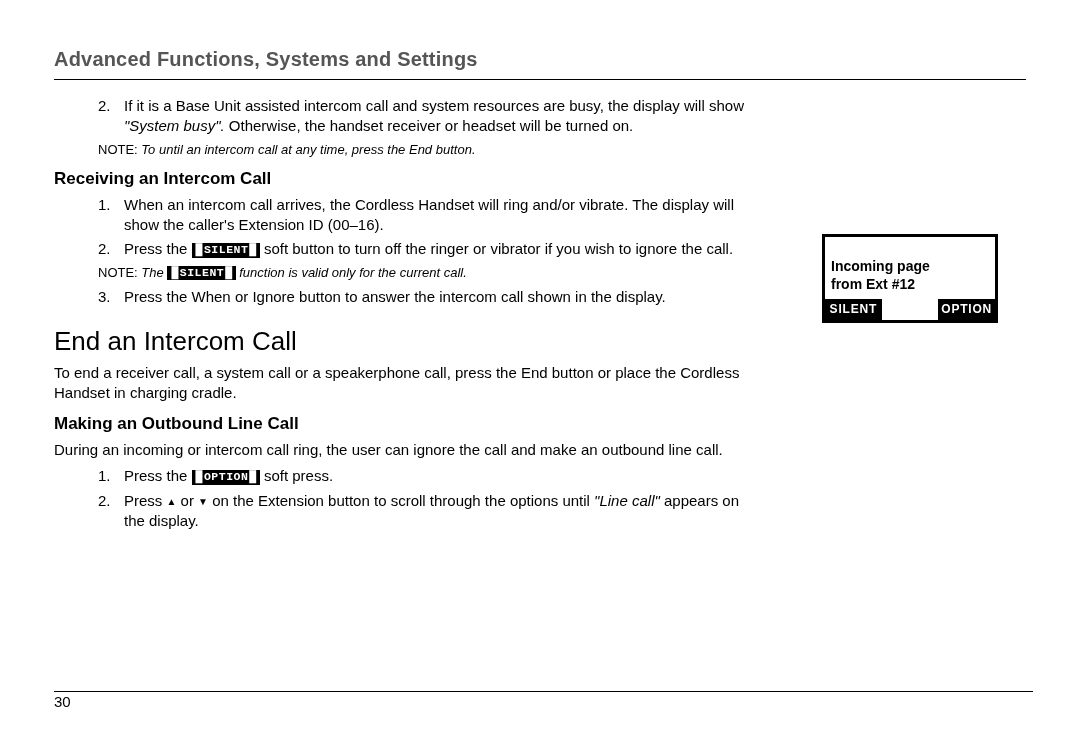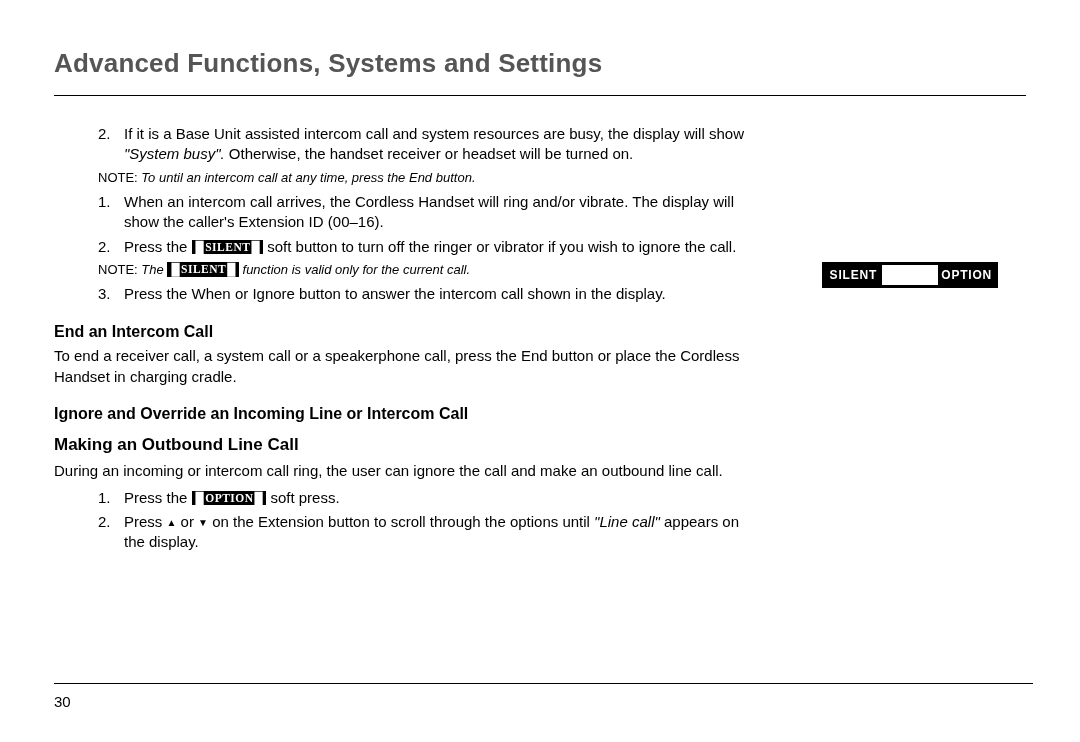--- a/index.html
+++ b/index.html
@@ -17,26 +17,26 @@
     position: relative;
     box-sizing: border-box;
     padding: 46px 54px 0 54px;
     width: 1080px;
     height: 742px;
   }
   .title {
     font-family: "Helvetica Neue Condensed", "Arial Narrow", Arial, sans-serif;
     font-stretch: condensed;
     font-weight: 700;
-    font-size: 26px;
+    font-size: 20px;
     color: #555;
     letter-spacing: 0.2px;
     border-bottom: 1px solid #000;
-    padding-bottom: 14px;
-    margin-bottom: 28px;
+    padding-bottom: 6px;
+    margin-bottom: 16px;
   }
   .content {
     display: flex;
     gap: 28px;
   }
   .main {
     width: 690px;
   }
   .side {
     flex: 0 0 auto;
@@ -68,32 +68,32 @@
   .subhead {
     font-family: "Helvetica Neue Condensed", "Arial Narrow", Arial, sans-serif;
     font-stretch: condensed;
     font-weight: 700;
     font-size: 17px;
     margin: 10px 0 4px 0;
   }
   .h2 {
     font-family: "Helvetica Neue Condensed", "Arial Narrow", Arial, sans-serif;
     font-stretch: condensed;
-    font-weight: 700;
-    font-size: 16px;
+    font-weight: 400;
+    font-size: 26px;
     margin: 16px 0 4px 0;
   }
   .para {
     margin: 0 0 6px 0;
   }
   .pill {
     display: inline-block;
     background: #000;
     color: #fff;
-    font-family: Liberation Serif, serif;
+    font-family: Liberation Mono, monospace;
     font-stretch: condensed;
     font-weight: 700;
     font-size: 11.5px;
     letter-spacing: 0.5px;
     padding: 1px 3px 1px 4px;
     line-height: 1.1;
     vertical-align: 1px;
     text-transform: uppercase;
   }
   .pill-inner {
@@ -129,21 +129,20 @@
     padding: 2px 0;
   }
   .lcd-gap {
     flex: 0 0 3px;
     background: #fff;
   }
   .footer {
     position: absolute;
     left: 54px; right: 47px; bottom: 30px;
     border-top: 1px solid #000;
-    padding-top: 8px;
     font-size: 15px;
   }
 </style>
 </head>
 <body>
 
 <div class="page">
   <div class="title">Advanced Functions, Systems and Settings</div>
 
   <div class="content">
@@ -158,20 +157,21 @@
         </div>
       </div>
 
       <div class="note-block">
         <span class="bold">NOTE:</span>
         <span class="italic">To until an intercom call at any time, press the</span>
         <span class="italic bold"> <span>End</span> </span>
         <span class="italic">button.</span>
       </div>
 
+      <div class="subhead">Receiving an Intercom Call</div>
 
       <div class="ol">
         <div class="li">
           <div class="num">1.</div>
           <div class="litxt">When an intercom call arrives, the Cordless Handset will ring and/or vibrate. The display will show the caller's Extension ID (00–16).</div>
         </div>
       </div>
 
 
       <div class="ol">
@@ -197,21 +197,20 @@
             <span>Press the </span><span class="bold">When</span><span> or </span><span class="bold">Ignore</span><span> button to answer the intercom call shown in the display.</span>
           </div>
         </div>
       </div>
 
       <div class="h2">End an Intercom Call</div>
       <p class="para">
         <span>To end a receiver call, a system call or a speakerphone call, press the </span><span class="bold">End</span><span> button or place the Cordless Handset in charging cradle.</span>
       </p>
 
-      <div class="h2">Ignore and Override an Incoming Line or Intercom Call</div>
 
       <div class="subhead">Making an Outbound Line Call</div>
       <p class="para">During an incoming or intercom call ring, the user can ignore the call and make an outbound line call.</p>
 
       <div class="ol">
         <div class="li">
           <div class="num">1.</div>
           <div class="litxt">
             <span>Press the </span><span class="pill">█<span class="pill-inner">OPTION</span>█</span><span> soft press.</span>
           </div>
@@ -221,20 +220,24 @@
           <div class="litxt">
             <span>Press </span><span class="tri">▲</span><span> or </span><span class="tri">▼</span><span> on the </span><span class="bold">Extension</span><span> button to scroll through the options until </span><span class="italic">"Line call"</span><span> appears on the display.</span>
           </div>
         </div>
       </div>
 
     </div>
 
     <div class="side">
       <div class="lcd">
+        <div class="lcd-top">
+          <div>Incoming page</div>
+          <div>from Ext #12</div>
+        </div>
         <div class="lcd-bottom">
           <div>SILENT</div>
           <div class="lcd-gap"></div>
           <div>OPTION</div>
         </div>
       </div>
     </div>
   </div>
 
   <div class="footer">

